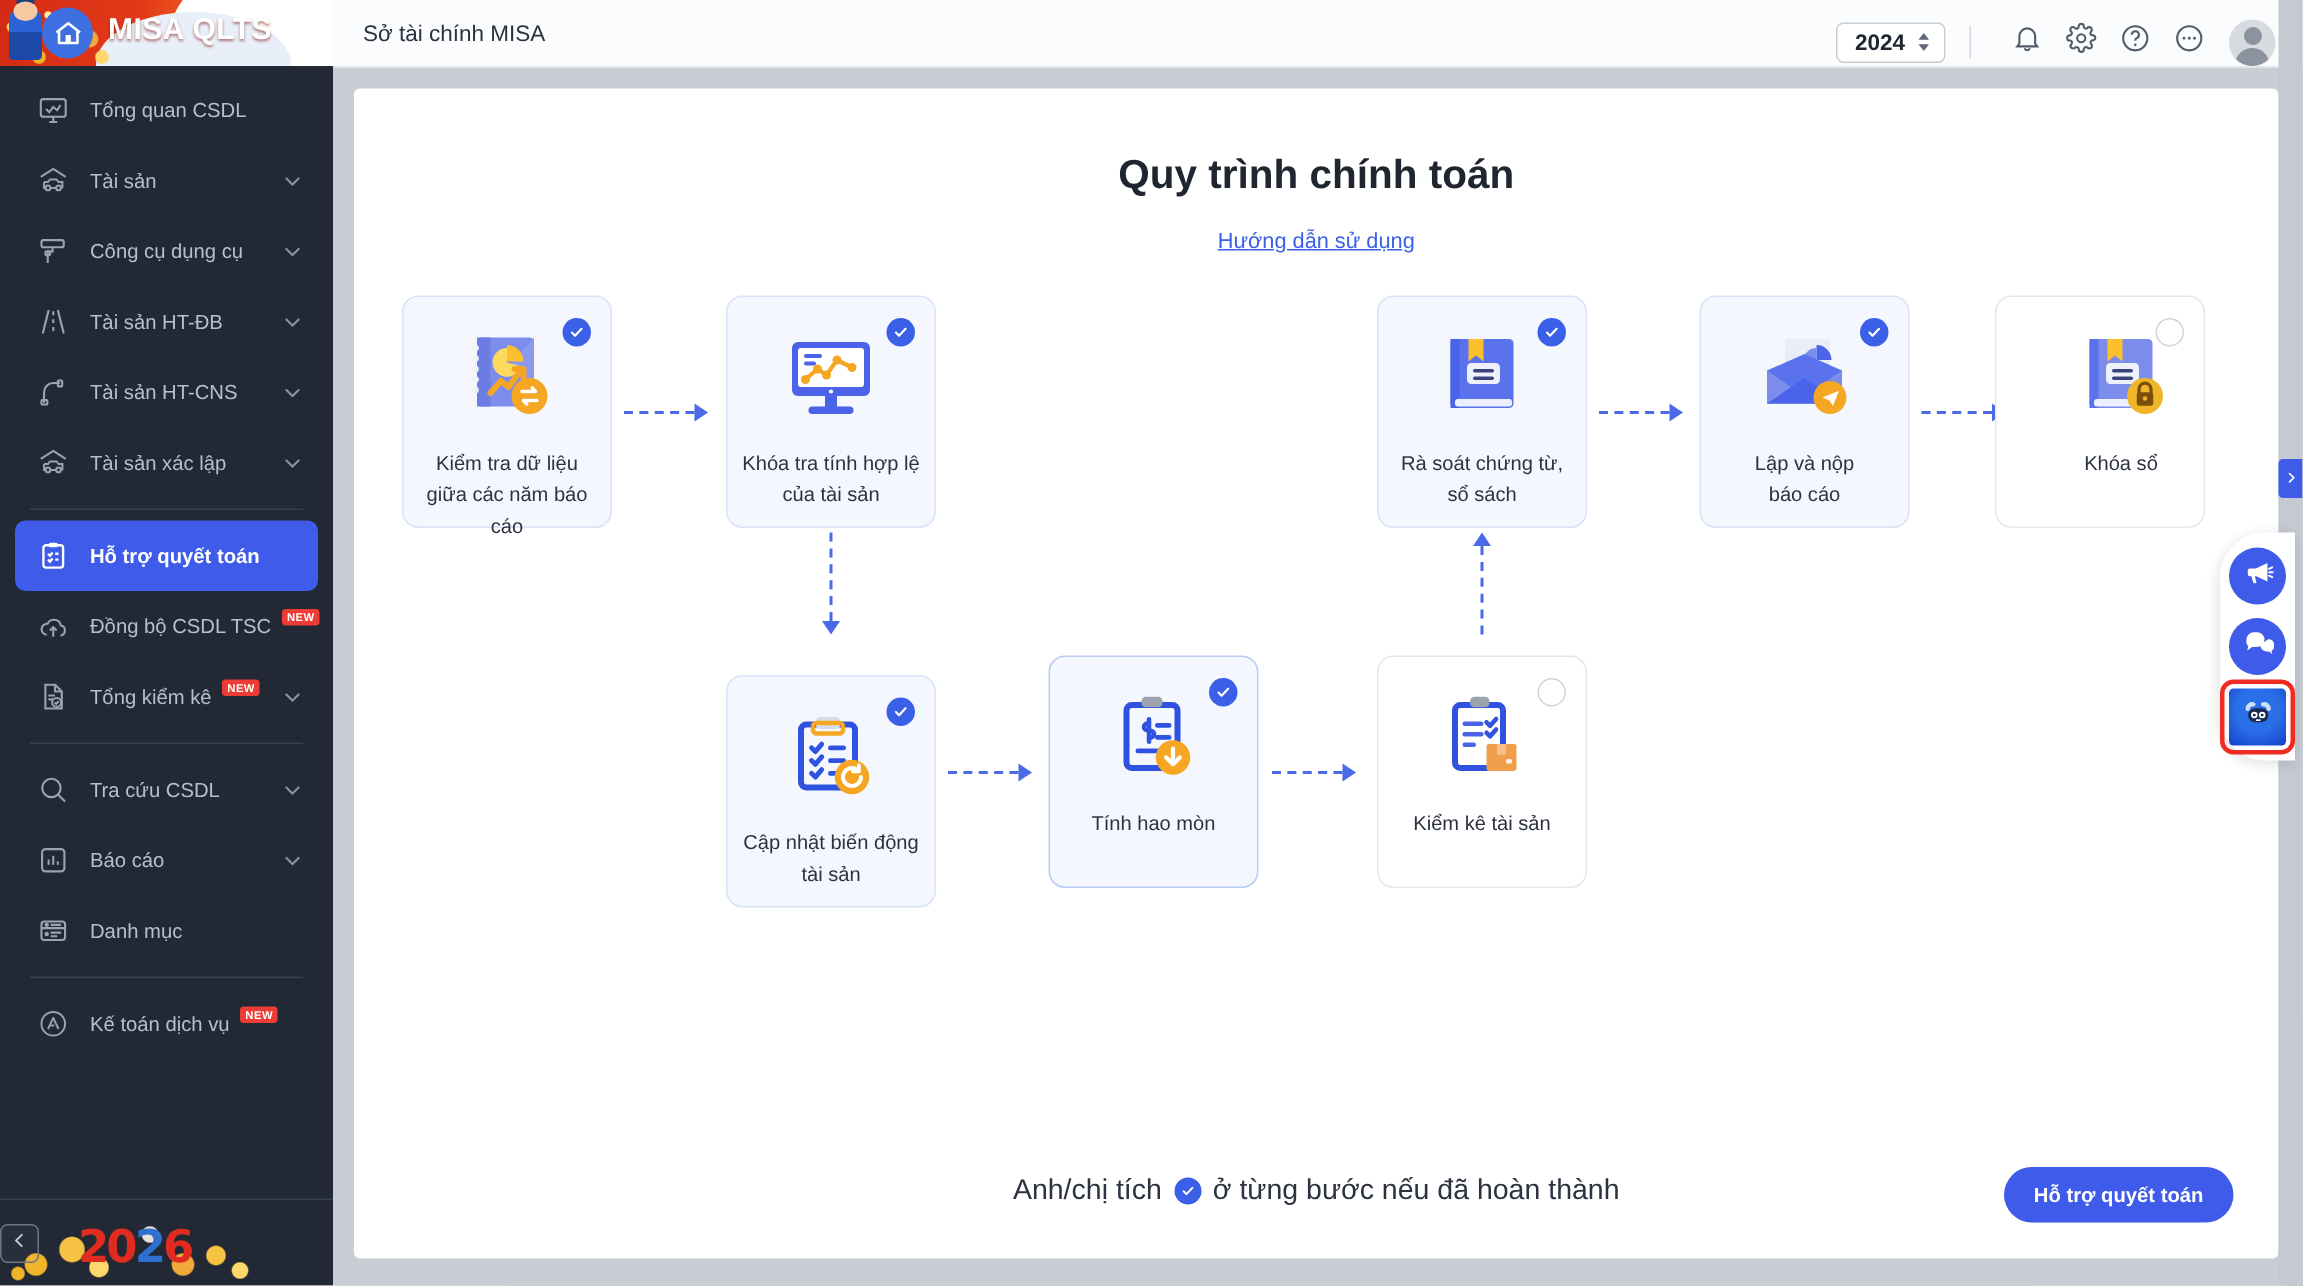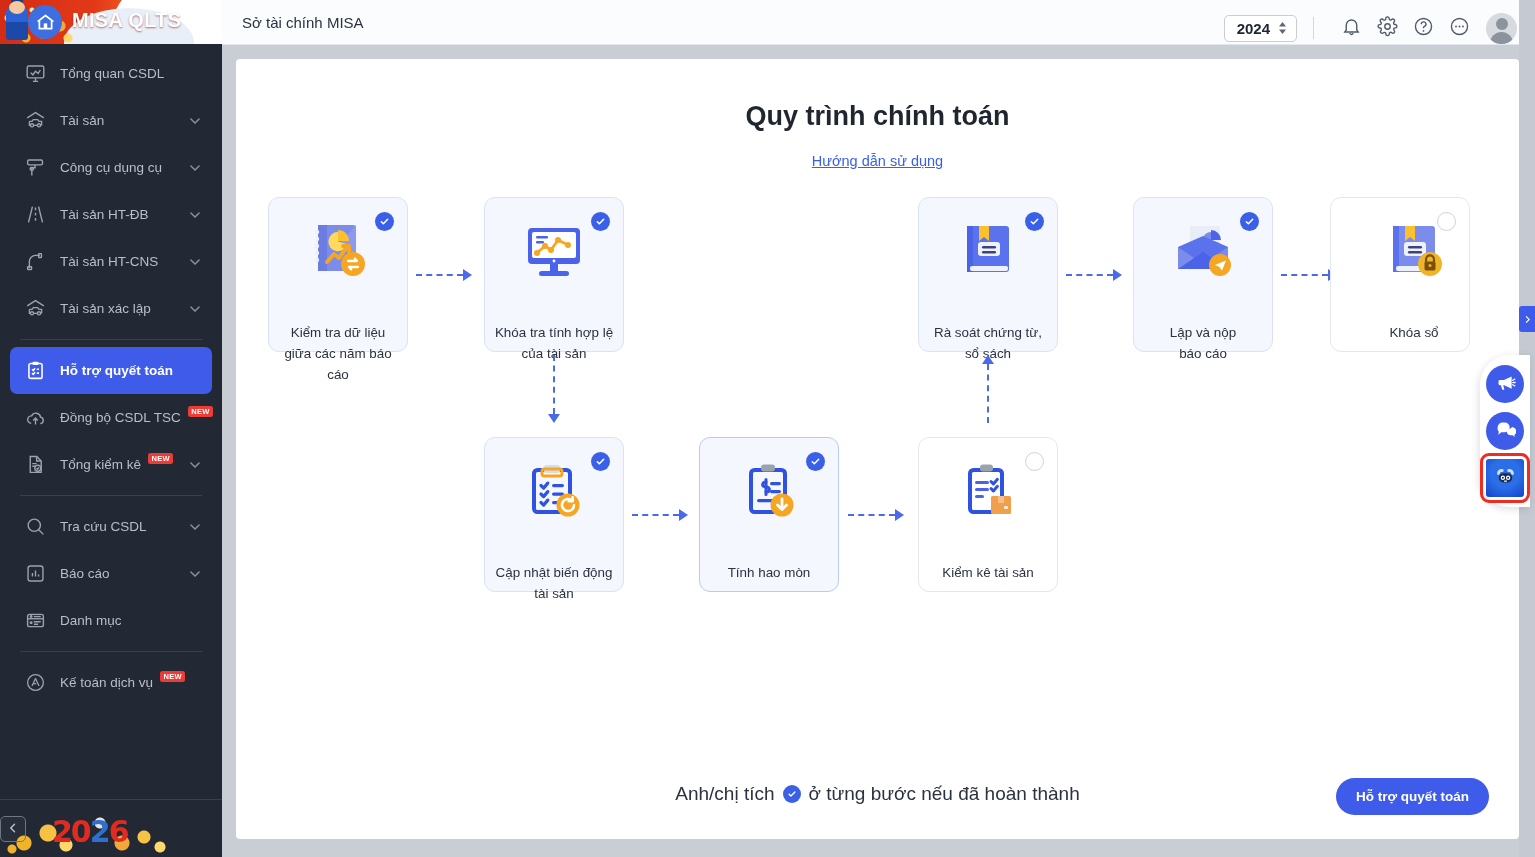--- a/index.html
+++ b/index.html
@@ -156,21 +156,21 @@
     display:block; text-align:center; margin-top: 21px;
     font-size: 14.5px; color: #3a60e8; text-decoration: underline; cursor:pointer;
   }
 
   
   .flow { position: relative; margin-top: 28px; height: 420px; }
   .step {
     position: absolute; width: 140px; height: 155px;
     border-radius: 11px; border: 1px solid #d9e2f7;
     background: #f4f7fe; display:flex; flex-direction:column; align-items:center;
-    padding-top: 22px; cursor: pointer; gap: 24px;
+    padding-top: 22px; cursor: pointer;
   }
   .step.pending { background:#ffffff; border-color:#e4e7ec; }
   .step.emph { border-color:#b9cbf5; }
   .step .art { width: 66px; height: 66px; position:relative; }
   .step .caption {
     margin-top: 13px; font-size: 13.4px; color: #2b3240;
     text-align:center; line-height: 1.55; width: 124px;
   }
   .chk {
     position:absolute; top: 14px; right: 13px;
@@ -688,21 +688,21 @@
                 <path d="M45 42v-2.6a4 4 0 0 1 8 0V42" stroke="#7a4f08" stroke-width="2.2" fill="none"></path>
                 <rect x="43.5" y="41.5" width="11" height="9" rx="1.8" fill="#7a4f08"></rect>
                 <circle cx="49" cy="45.6" r="1.5" fill="#f0b429"></circle>
               </svg>
             </div>
             <div class="caption">
               <span>Khóa sổ</span>
             </div>
           </div>
 
-          <div class="step" style="left:248px; top:240px;">
+          <div class="step" style="left:248px; top:253px;">
             <div class="chk">
                 <svg viewBox="0 0 24 24" fill="none" stroke="#fff" stroke-width="3.2" stroke-linecap="round" stroke-linejoin="round">
                   <path d="M5 12.5l4.5 4.5L19 7"></path>
                 </svg>
               </div>
             <div class="art">
               <svg viewBox="0 0 66 66">
                 <rect x="13" y="10" width="36" height="42" rx="3.5" fill="none" stroke="#2f52e0" stroke-width="4"></rect>
                 <rect x="23" y="5" width="16" height="8" rx="2.6" fill="#d7dde8"></rect>
                 <rect x="21" y="9" width="20" height="7" rx="2.2" fill="none" stroke="#f5a623" stroke-width="3"></rect>

